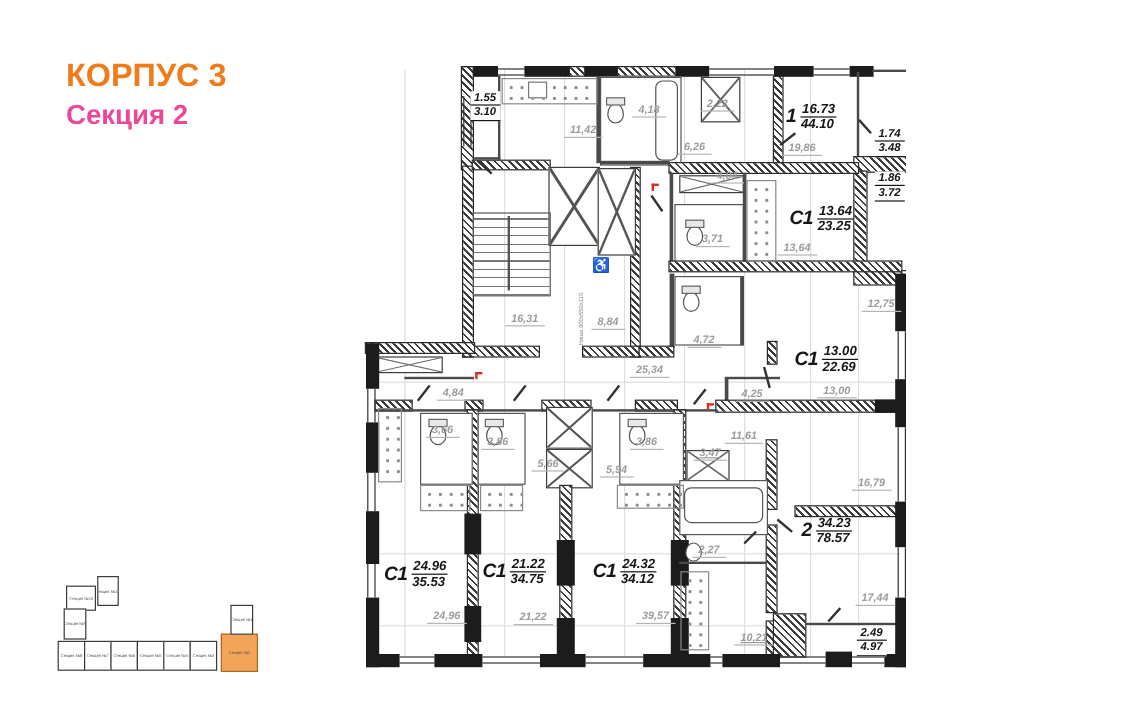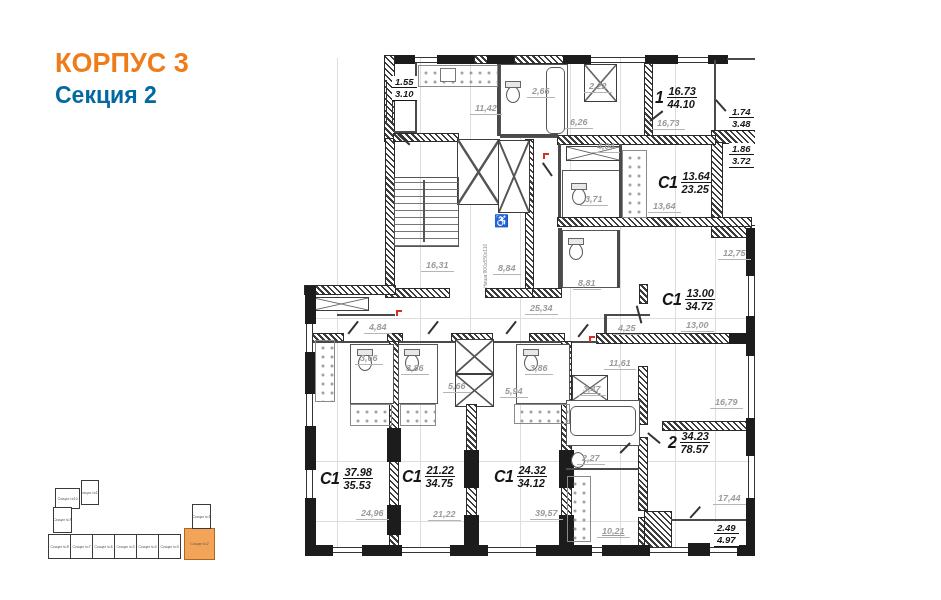--- a/index.html
+++ b/index.html
@@ -35,21 +35,21 @@
   .tub{border:1.3px solid #555;border-radius:6px;background:#fff;z-index:4;}
   .kcount{border:1px solid #8a8a8a;background-image:radial-gradient(circle,#8a8a8a 1.1px,transparent 1.5px);
           background-size:9px 9px;background-position:2.5px 2.5px;z-index:3;}
   .sink{border:1px solid #777;background:#fff;z-index:4;}
   .rm{width:4px;height:4px;border-left:2px solid #d93025;border-top:2px solid #d93025;z-index:7;}
   .nich{color:#8a8a8a;font:5px "Liberation Sans",sans-serif;white-space:nowrap;
         transform:rotate(-90deg);transform-origin:left top;z-index:6;}
   .acc{color:#666;font-size:12px;line-height:1;z-index:5;}
   
   .t1{color:#ee7c1a;font:bold 27px "Liberation Sans",sans-serif;}
-  .t2{color:#0369a1;font:bold 23px "Liberation Sans",sans-serif;}
+  .t2{color:#ec4899;font:bold 23px "Liberation Sans",sans-serif;}
   .t3{color:#141414;font:bold 17px "Liberation Sans",sans-serif;}
   
   .mmb{border:1px solid #3a3a3a;background:#fff;display:flex;align-items:center;justify-content:center;overflow:hidden;}
   .mmb.hl{background:#f4a458;border-color:#a96a20;}
   .mml{font:4px/1 "Liberation Sans",sans-serif;color:#555;transform:scale(.85);white-space:nowrap;}
 </style>
 </head>
 <body>
 
 <div class="page">
@@ -275,34 +275,34 @@
     <span class="pfx">С1</span>
     <span class="frac">
         <span class="num">13.64</span>
         <span class="den">23.25</span>
       </span>
   </div>
   <div class="a apt" style="left:662px;top:287px;">
     <span class="pfx">С1</span>
     <span class="frac">
         <span class="num">13.00</span>
-        <span class="den">34.72</span>
+        <span class="den">22.69</span>
       </span>
   </div>
   <div class="a apt" style="left:668px;top:430px;">
     <span class="pfx">2</span>
     <span class="frac">
         <span class="num">34.23</span>
         <span class="den">78.57</span>
       </span>
   </div>
   <div class="a apt" style="left:320px;top:466px;">
     <span class="pfx">С1</span>
     <span class="frac">
-        <span class="num">37.98</span>
+        <span class="num">24.96</span>
         <span class="den">35.53</span>
       </span>
   </div>
   <div class="a apt" style="left:402px;top:464px;">
     <span class="pfx">С1</span>
     <span class="frac">
         <span class="num">21.22</span>
         <span class="den">34.75</span>
       </span>
   </div>
@@ -325,48 +325,48 @@
   <div class="a bal" style="left:729px;top:143px;">
     <div>1.86</div>
     <div>3.72</div>
   </div>
   <div class="a bal" style="left:714px;top:522px;">
     <div>2.49</div>
     <div>4.97</div>
   </div>
 
   <div class="a dim" style="left:470px;top:103px;">11,42</div>
-  <div class="a dim" style="left:527px;top:86px;">2,66</div>
+  <div class="a dim" style="left:527px;top:86px;">4,18</div>
   <div class="a dim" style="left:584px;top:81px;">2,22</div>
   <div class="a dim" style="left:565px;top:117px;">6,26</div>
-  <div class="a dim" style="left:652px;top:118px;">16,73</div>
+  <div class="a dim" style="left:652px;top:118px;">19,86</div>
   <div class="a dim" style="left:592px;top:141px;">4,04</div>
   <div class="a dim" style="left:580px;top:194px;">3,71</div>
   <div class="a dim" style="left:648px;top:201px;">13,64</div>
   <div class="a dim" style="left:718px;top:248px;">12,75</div>
-  <div class="a dim" style="left:573px;top:278px;">8,81</div>
+  <div class="a dim" style="left:573px;top:278px;">4,72</div>
   <div class="a dim" style="left:421px;top:260px;font-style:italic;">16,31</div>
   <div class="a dim" style="left:493px;top:263px;">8,84</div>
   <div class="a dim" style="left:525px;top:303px;">25,34</div>
   <div class="a dim" style="left:364px;top:322px;">4,84</div>
   <div class="a dim" style="left:613px;top:323px;">4,25</div>
   <div class="a dim" style="left:681px;top:320px;">13,00</div>
   <div class="a dim" style="left:355px;top:353px;z-index:6;">3,66</div>
   <div class="a dim" style="left:401px;top:363px;z-index:6;">3,86</div>
   <div class="a dim" style="left:525px;top:363px;z-index:6;">3,86</div>
   <div class="a dim" style="left:604px;top:358px;">11,61</div>
   <div class="a dim" style="left:443px;top:381px;">5,66</div>
   <div class="a dim" style="left:500px;top:386px;">5,94</div>
-  <div class="a dim" style="left:578px;top:384px;z-index:6;text-decoration:underline;">3,47</div>
+  <div class="a dim" style="left:578px;top:372px;z-index:6;text-decoration:underline;">3,47</div>
   <div class="a dim" style="left:710px;top:397px;">16,79</div>
   <div class="a dim" style="left:577px;top:453px;z-index:6;">2,27</div>
   <div class="a dim" style="left:356px;top:508px;">24,96</div>
   <div class="a dim" style="left:428px;top:509px;">21,22</div>
   <div class="a dim" style="left:530px;top:508px;">39,57</div>
-  <div class="a dim" style="left:597px;top:526px;text-decoration:underline;">10,21</div>
+  <div class="a dim" style="left:612px;top:526px;text-decoration:underline;">10,21</div>
   <div class="a dim" style="left:713px;top:493px;">17,44</div>
 
   <div class="a" style="left:45px;top:477px;width:195px;height:88px;">
     <div class="a mmb" style="left:36px;top:3px;width:16px;height:23px;">
         <span class="mml">Секция №11</span>
       </div>
     <div class="a mmb" style="left:10px;top:11px;width:23px;height:19px;">
         <span class="mml">Секция №10</span>
       </div>
     <div class="a mmb" style="left:8px;top:30px;width:17px;height:24px;">

